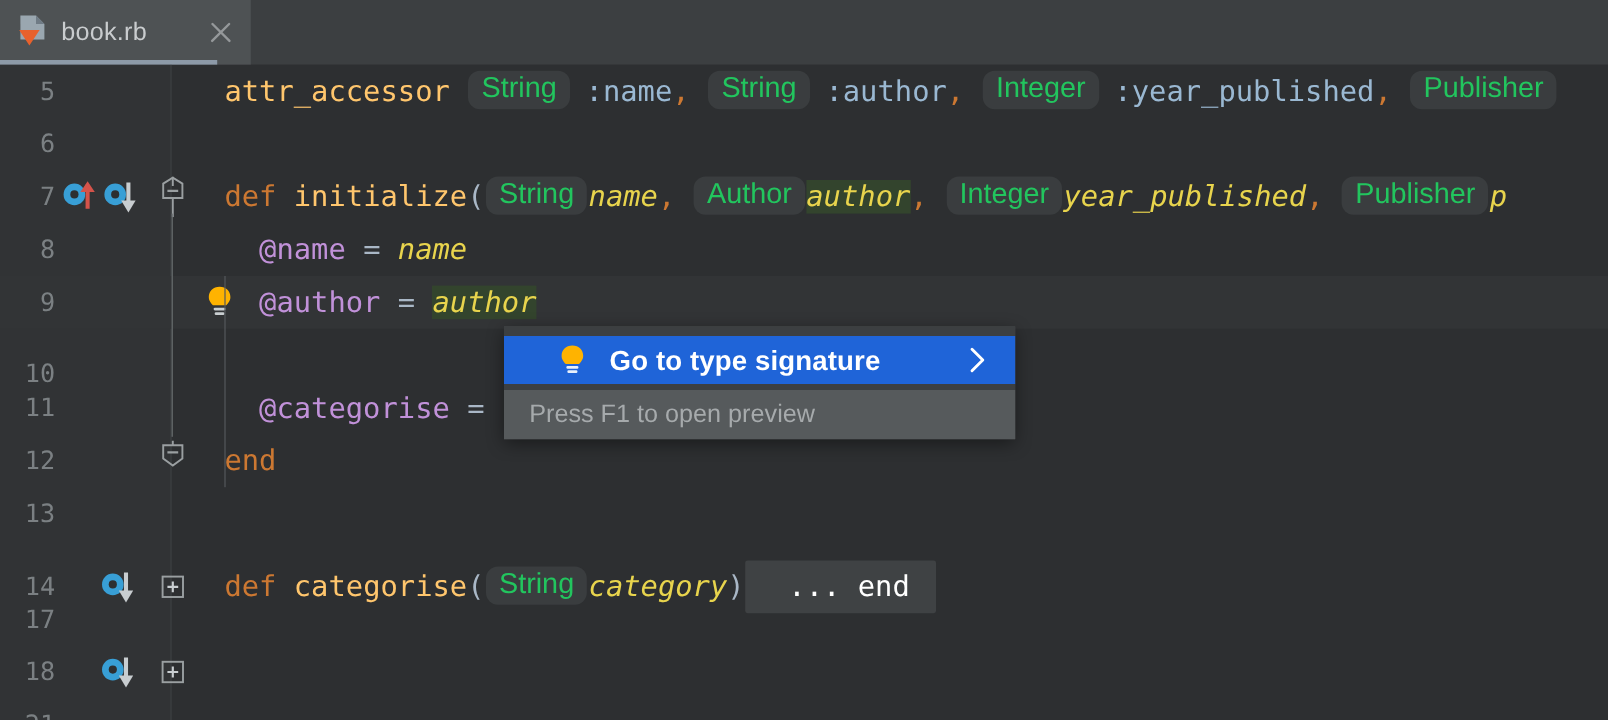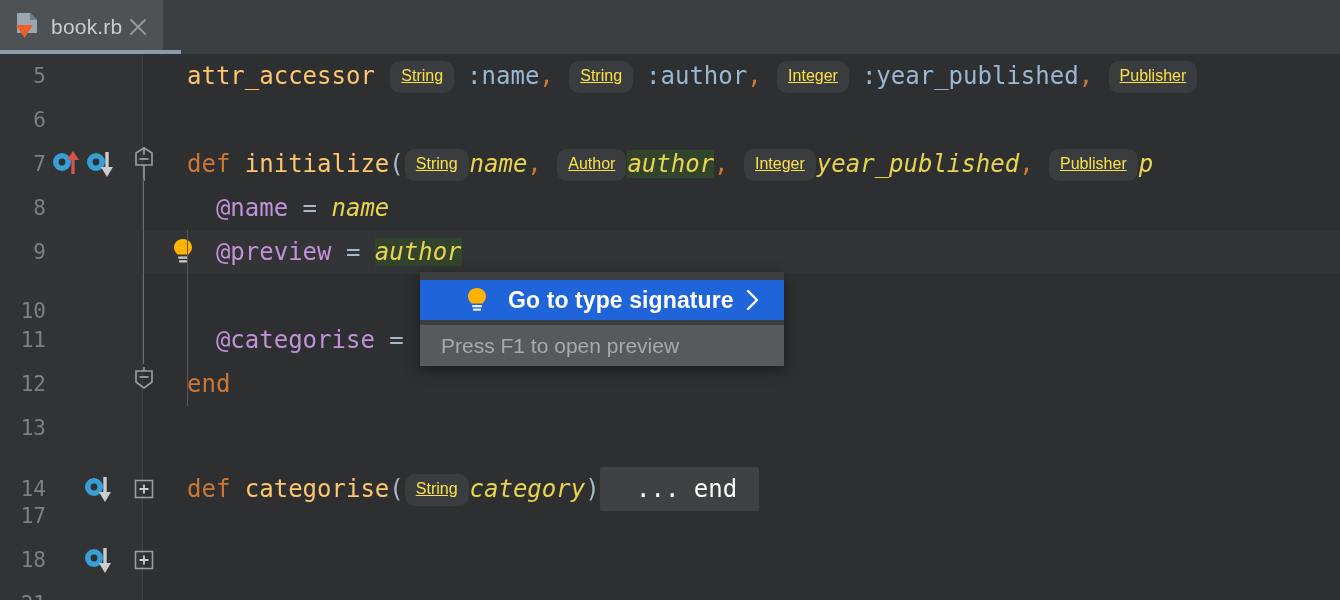--- a/index.html
+++ b/index.html
@@ -10,21 +10,21 @@
     -webkit-font-smoothing:antialiased;
   }
   #root{position:relative;width:1340px;height:600px;overflow:hidden;}
 
   
   .tabbar{
     position:absolute;left:0;top:0;width:1340px;height:54px;
     background:#3c3f41;
   }
   .tab{
-    position:absolute;left:0;top:0;width:163px;height:54px;
+    position:absolute;left:0;top:0;width:209px;height:54px;
     background:#4e5254;
     display:flex;align-items:center;
     box-sizing:border-box;
   }
   .tab::after{
     content:"";position:absolute;left:0;bottom:0;width:181px;height:4px;
     background:#8d9aa8;
   }
   .tab-icon{
     position:relative;width:26px;height:30px;margin-left:14px;flex:none;
@@ -83,49 +83,48 @@
   .t-comma{color:#cc7832;}
   .t-ivar{color:#c191d9;}
   .t-param{color:#e8d44d;font-style:italic;}
   .t-eq{color:#a9b7c6;}
   .hl-green{background:#33442d;}
 
   
   .hint{
     display:inline-block;
     background:#3a3d3f;
-    color:#fde047;
+    color:#22c55e;
     border-radius:10px;
     font-family:"Liberation Sans","DejaVu Sans",sans-serif;
-    font-size:16px;
+    font-size:24px;
     padding:1px 11px 3px 11px;
     line-height:28px;
     vertical-align:3px;
     margin:0 1px;
-    text-decoration:underline;
   }
   .fold{
     display:inline-block;background:#3f4244;color:#ffffff;
     padding:0 22px;border-radius:2px;
   }
 
   
   .iguide{
     position:absolute;width:1px;background:#4a4d4f;
   }
 
   
   .gicon{position:absolute;}
 
   
   .foldmark{position:absolute;}
 
   
   .popup{
-    position:absolute;left:420px;top:272px;width:364px;
+    position:absolute;left:420px;top:272px;width:426px;
     background:#4a4d4f;
     box-shadow:0 4px 14px rgba(0,0,0,.45);
   }
   .popup-top{height:8px;background:#3c3f41;}
   .popup-item{
     height:40px;background:#1f64d8;
     display:flex;align-items:center;
     position:relative;
   }
   .popup-item-bulb{margin-left:45px;width:24px;height:26px;position:relative;flex:none;}
@@ -204,21 +203,21 @@
           <div class="lnbox">8</div>
           <div class="code"><span class="t-id">  </span><span class="t-ivar">@name</span><span class="t-id"> </span><span class="t-eq">=</span><span class="t-id"> </span><span class="t-param">name</span></div>
         </div>
         <div class="row current" style="top: 176px;">
           <div class="lnbox">9</div>
           <span class="gicon" style="left: 171px; top: 8px; width: 24px; height: 28px;"><svg width="24" height="28" viewBox="0 0 24 28">
               <path d="M12 1 C6.5 1 3 5 3 9.5 C3 12.8 5 14.6 6.4 16.4 L17.6 16.4 C19 14.6 21 12.8 21 9.5 C21 5 17.5 1 12 1 Z" fill="#ffb300"></path>
               <rect x="7" y="18.4" width="10" height="2.3" rx="1.1" fill="#c9ced1"></rect>
               <rect x="7.9" y="22.2" width="8.2" height="2.3" rx="1.1" fill="#c9ced1"></rect>
             </svg></span>
-          <div class="code"><span class="t-id">  </span><span class="t-ivar">@preview</span><span class="t-id"> </span><span class="t-eq">=</span><span class="t-id"> </span><span class="t-param hl-green">author</span></div>
+          <div class="code"><span class="t-id">  </span><span class="t-ivar">@author</span><span class="t-id"> </span><span class="t-eq">=</span><span class="t-id"> </span><span class="t-param hl-green">author</span></div>
         </div>
         <div class="row" style="top: 220px; margin-top: 15px;">
           <div class="lnbox">10</div>
           <div class="code"><span class="t-id">  </span></div>
         </div>
         <div class="row" style="top: 264px;">
           <div class="lnbox">11</div>
           <div class="code"><span class="t-id">  </span><span class="t-ivar">@categorise</span><span class="t-id"> </span><span class="t-eq">=</span></div>
         </div>
         <div class="row" style="top: 308px;">

